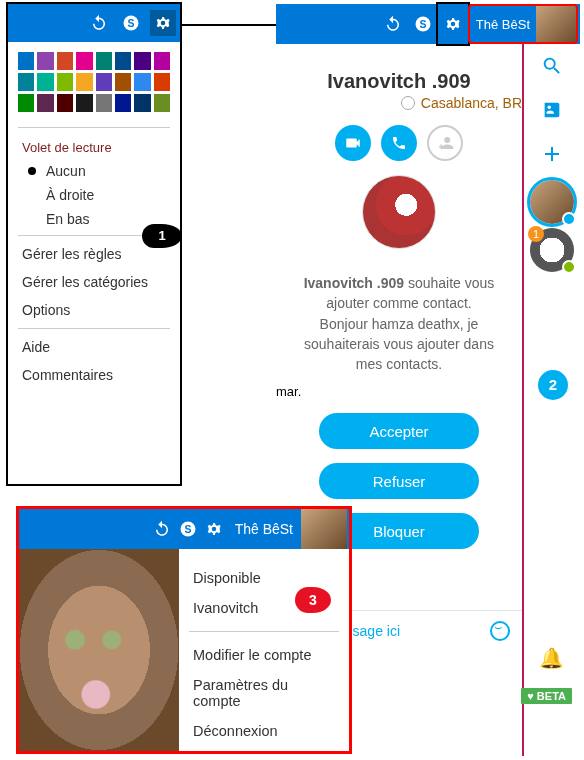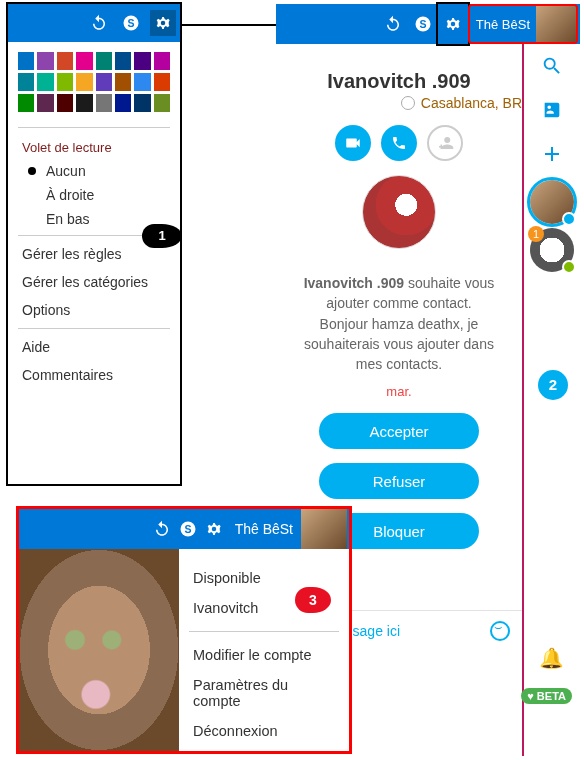--- a/index.html
+++ b/index.html
@@ -47,21 +47,21 @@
   .contact-loc { text-align: right; color: #a16207; font-size: 14px; margin-top: 2px; }
   .contact-loc .globe { display: inline-block; width: 14px; height: 14px; border: 1.5px solid #aaa; border-radius: 50%; vertical-align: -2px; margin-right: 2px; }
   .action-circles { display: flex; justify-content: center; gap: 10px; margin-top: 14px; }
   .circle-btn { width: 36px; height: 36px; border-radius: 50%; background: #00aff0; color: #fff; display: flex; align-items: center; justify-content: center; }
   .circle-btn.outline { background: #fff; border: 2px solid #ccc; color: #ccc; }
   .profile-pic { width: 74px; height: 74px; border-radius: 50%; margin: 14px auto 0;
     background: radial-gradient(circle at 60% 40%, #fff 0 18%, #b33 18% 50%, #a33 50% 100%);
     border: 1px solid #ddd;
   }
   .req-text { text-align: center; color: #666; font-size: 14px; margin: 24px 18px 0; line-height: 1.45; }
-  .req-day { text-align: center; color: #ef4444; font-size: 13px; margin-top: 10px; }
+  .req-day { color: #000000; font-size: 13px; margin-top: 10px; }
   .big-btn { display: block; width: 160px; margin: 14px auto 0; background: #00aff0; color: #fff;
     border: none; border-radius: 20px; height: 36px; font-size: 15px; }
   .big-btn + .big-btn { margin-top: 14px; }
   .composer { position: absolute; left: 0; right: 0; bottom: 106px; height: 40px; border-top: 1px solid #e2e2e2;
     display: flex; align-items: center; padding: 0 12px; color: #00aff0; font-size: 14px; }
   .composer .smile { margin-left: auto; width: 20px; height: 20px; border: 2px solid #00aff0; border-radius: 50%; position: relative; }
   .composer .smile::after { content: "⌣"; position: absolute; left: 2px; top: -4px; color: #00aff0; font-size: 13px; }
 
   
   .rail { position: absolute; right: 0; top: 40px; width: 56px; bottom: 0; background: #fff; }
@@ -70,21 +70,21 @@
     background: linear-gradient(135deg,#c9a47e,#6b4a2b); }
   .rail-avatar.active { outline: 3px solid #00aff0; }
   .rail-avatar .badge { position: absolute; left: -2px; top: -2px; width: 16px; height: 16px;
      background: #f7941d; color: #fff; border-radius: 50%; font-size: 11px; text-align: center; line-height: 16px; }
   .rail-avatar .status-dot { position: absolute; right: -2px; bottom: -2px; width: 14px; height: 14px;
      border-radius: 50%; border: 2px solid #fff; }
   .tag2b { position: absolute; right: 12px; top: 366px; width: 30px; height: 30px; border-radius: 50%;
      background: #00aff0; color: #fff; text-align: center; line-height: 30px; font-weight: 600; font-size: 15px;}
   .rail-bell { position: absolute; right: 0; bottom: 86px; width: 56px; text-align: center; color: #f7b500; font-size: 20px; }
   .beta { position: absolute; right: 8px; bottom: 52px; background: #4caf50; color: #fff;
-    font-size: 11px; padding: 2px 6px; border-radius: 8px; font-weight: 600;}
+    font-size: 11px; padding: 2px 6px; border-radius: 1px; font-weight: 600;}
 
   
   .panel3 {
     position: absolute; left: 16px; top: 506px; width: 336px; height: 248px;
     border: 3px solid #f00; background: #fff;
   }
   .panel3 .bar3 { height: 40px; background: #0078d7; display: flex; align-items: center;
     justify-content: flex-end; padding-right: 2px; }
   .panel3 .bar3 .name-text { color: #fff; font-size: 14px; padding: 0 8px; }
   .panel3 .bar3 .avatar-sm { width: 46px; height: 40px; background: linear-gradient(135deg,#c9a47e,#6b4a2b); }

